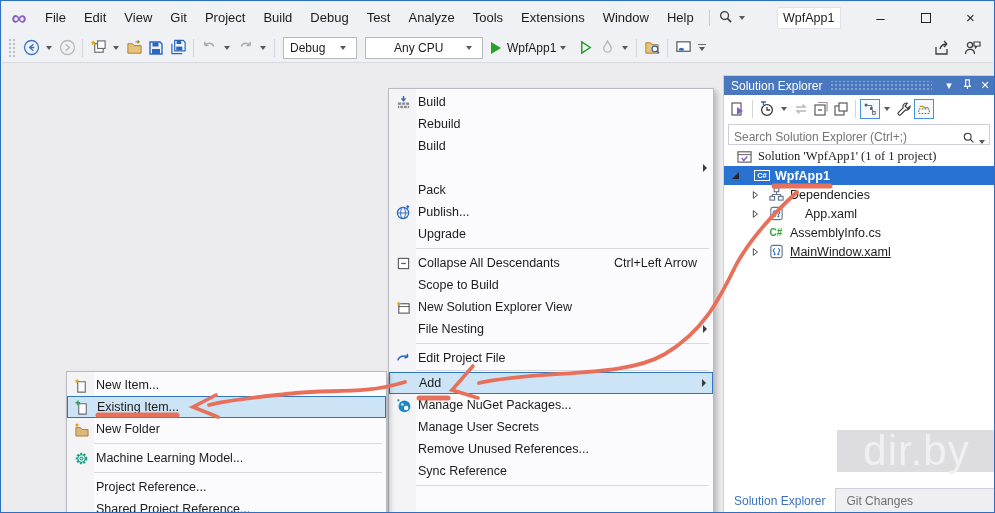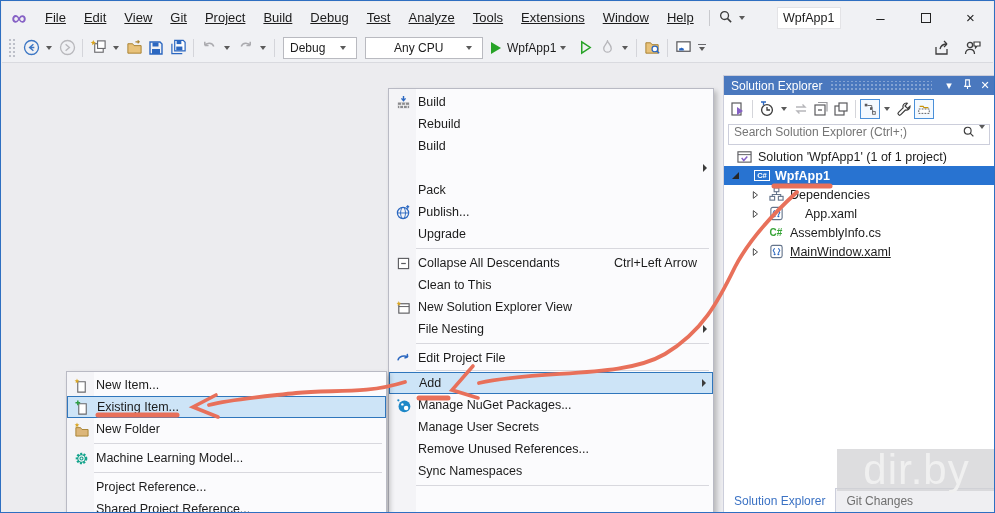--- a/index.html
+++ b/index.html
@@ -5,21 +5,21 @@
   * { margin:0; padding:0; box-sizing:border-box; }
   html,body { width:995px; height:513px; overflow:hidden; background:#fff;
               font-family:"Liberation Sans", sans-serif; color:#1c1c1c; }
   .window { position:relative; width:995px; height:513px; background:#ECECEF;
             border:1px solid #2E6FC1; overflow:hidden; }
 
   
   .titlebar { position:absolute; left:1px; top:1px; right:1px; height:31px;
               background:#F0F1F4; display:flex; align-items:center; font-size:13px; }
   .vslogo { width:34px; display:flex; justify-content:center; align-items:center; }
-  .menubar { display:flex; align-items:center; height:100%;text-decoration:underline; }
+  .menubar { display:flex; align-items:center; height:100%; }
   .menubar .mitem { padding:0 9px; line-height:31px; cursor:default; }
   .tbsep { width:1px; height:16px; background:#C9CACE; margin:0 6px; }
   .chev { display:inline-block; width:0; height:0; border-left:3.5px solid transparent;
           border-right:3.5px solid transparent; border-top:4px solid #5a5a5a; margin:0 4px; }
   .quicksearch { width:64px; height:22px; background:#fff; border:1px solid #E3E3E6;
                  display:flex; align-items:center; justify-content:center; margin-left:28px;
                  font-size:12.5px; }
   .wincontrols { margin-left:auto; display:flex; align-items:center; }
   .winbtn { width:45px; text-align:center; font-size:15px; color:#222; cursor:default; }
   .maxbox { display:inline-block; width:10px; height:10px; border:1px solid #222; }
@@ -49,42 +49,42 @@
            color:#fff; display:flex; align-items:center; font-size:12px; padding-left:7px; }
   .sehdr .dots { flex:1; height:9px; margin:0 8px;
                  background-image:radial-gradient(#83A3D3 1px, transparent 1.2px);
                  background-size:4px 4px; background-position:0 2px; }
   .sehdr .hbtn { width:18px; text-align:center; color:#fff; font-size:11px; }
   .setools { position:absolute; left:0; top:19px; right:0; height:27px; background:#fff;
              display:flex; align-items:center; padding-left:4px; }
   .seico { display:flex; align-items:center; justify-content:center; width:20px; height:20px; }
   .seico.boxed { border:1px solid #4A90D9; background:#F3F9FF; }
   .sesearch { position:absolute; left:4px; top:48px; width:262px; height:21px;
-              border:1px solid #CCCEDB; background:#fff; display:flex; align-items:flex-start; }
+              border:1px solid #CCCEDB; background:#fff; display:flex; align-items:flex-end; }
   .sesearch input { flex:1; border:none; outline:none; font-size:12px; color:#6d6d6d;
                     padding:0 5px; font-family:"Liberation Sans", sans-serif; background:transparent; }
   .tree { position:absolute; left:0; top:71px; right:0; }
   .trow { position:absolute; left:0; right:0; height:19px; display:flex; align-items:center;
           font-size:12.5px; }
   .trow.sel { background:#2873D1; color:#fff; font-weight:bold; }
   .exp-collapsed { position:absolute; width:10px; height:10px; }
   .exp-expanded { position:absolute; width:0; height:0;
                   border-bottom:7px solid #262626; border-left:7px solid transparent; }
   .ticon { position:absolute; width:16px; height:16px; display:flex; align-items:center;
            justify-content:center; }
   .tlabel { position:absolute; white-space:nowrap; }
   .csbox { border:1.4px solid #fff; color:#fff; font-size:7.5px; font-weight:bold;
            padding:1px 2px; line-height:1; }
   .csgreen { color:#37A437; font-weight:bold; font-size:10px; }
   .setabs { position:absolute; left:0; bottom:0; right:0; height:25px; background:#EFEFF2;
             border-top:1px solid #CCCEDB; display:flex; font-size:12px; }
   .setab { padding:0 10px; display:flex; align-items:center; color:#6f6f6f; }
   .setab.active { background:#fff; color:#3B72C4; border-right:1px solid #CCCEDB; margin-top:-1px; }
 
-  .watermark { position:absolute; left:836px; top:448px; width:159px; height:42px;
+  .watermark { position:absolute; left:836px; top:429px; width:159px; height:42px;
                background:rgba(210,210,212,0.75); z-index:8; display:flex; align-items:center;
                justify-content:center; font-size:42px; color:#F0F0F0; letter-spacing:1px;
                line-height:1; }
 
   
   .menu { position:absolute; background:#FBFBFD; border:1px solid #B9BAC4;
           box-shadow:3px 3px 5px rgba(0,0,0,0.22); z-index:20; padding-top:2px; }
   .menu::before { content:""; position:absolute; left:0; top:0; bottom:0; width:27px;
                   background:#F4F4F7; }
   .mrow { position:relative; display:flex; align-items:center; height:22px; font-size:12.5px;
@@ -343,21 +343,21 @@
     <div class="tree">
 
       <div class="trow" style="top:0;">
         <span class="ticon" style="left:12px;">
           <svg width="15" height="15" viewBox="0 0 16 16">
               <rect x="1" y="3" width="14" height="11" fill="#fff" stroke="#5a5a5e" stroke-width="1.2"></rect>
               <path d="M1 6 h14" stroke="#5a5a5e" stroke-width="1"></path>
               <path d="M5 9.5 l2.2 2.8 L11 8" fill="none" stroke="#8661C5" stroke-width="1.6"></path>
             </svg>
         </span>
-        <span class="tlabel" style="left:34px;">Solution 'WpfApp1' (1 of 1 project)</span>
+        <span class="tlabel" style="left:34px;font-family:Liberation Serif, serif;">Solution 'WpfApp1' (1 of 1 project)</span>
       </div>
 
       <div class="trow sel" style="top:19px;">
         <span class="exp-expanded" style="left:8px;top:6px;"></span>
         <span class="ticon" style="left:30px;">
           <span class="csbox">C#</span>
         </span>
         <span class="tlabel" style="left:51px;">WpfApp1</span>
       </div>
 
@@ -476,21 +476,21 @@
         <svg width="13" height="13" viewBox="0 0 14 14">
             <rect x="1.5" y="1.5" width="11" height="11" fill="#fff" stroke="#5a5a5e" stroke-width="1.2"></rect>
             <path d="M4.5 7 h5" stroke="#5a5a5e" stroke-width="1.3"></path>
           </svg>
       </span>
       <span class="lbl">Collapse All Descendants</span>
       <span class="sc">Ctrl+Left Arrow</span>
     </div>
     <div class="mrow">
       <span class="ic"></span>
-        <span class="lbl">Clean to This</span>
+        <span class="lbl">Scope to Build</span>
     </div>
     <div class="mrow">
       <span class="ic">
         <svg width="15" height="15" viewBox="0 0 16 16">
             <rect x="3" y="4" width="11" height="10" fill="#fff" stroke="#5a5a5e" stroke-width="1.2"></rect>
             <path d="M3 7 h11" stroke="#5a5a5e" stroke-width="1"></path>
             <path d="M3 1 L3.7 2.8 L5.5 3.2 L4 4.3 L4.4 6.1 L3 5 L1.6 6.1 L2 4.3 L0.5 3.2 L2.3 2.8 Z" fill="#D9A521"></path>
           </svg>
       </span>
       <span class="lbl">New Solution Explorer View</span>
@@ -529,21 +529,21 @@
     <div class="mrow">
       <span class="ic"></span>
         <span class="lbl">Manage User Secrets</span>
     </div>
     <div class="mrow">
       <span class="ic"></span>
         <span class="lbl">Remove Unused References...</span>
     </div>
     <div class="mrow">
       <span class="ic"></span>
-        <span class="lbl">Sync Namespaces</span>
+        <span class="lbl">Sync Reference</span>
     </div>
     <div class="msep"></div>
     <div class="mrow">
       <span class="ic"></span>
     </div>
   </div>
 
   <div class="menu addmenu">
     <div class="mrow">
       <span class="ic">

